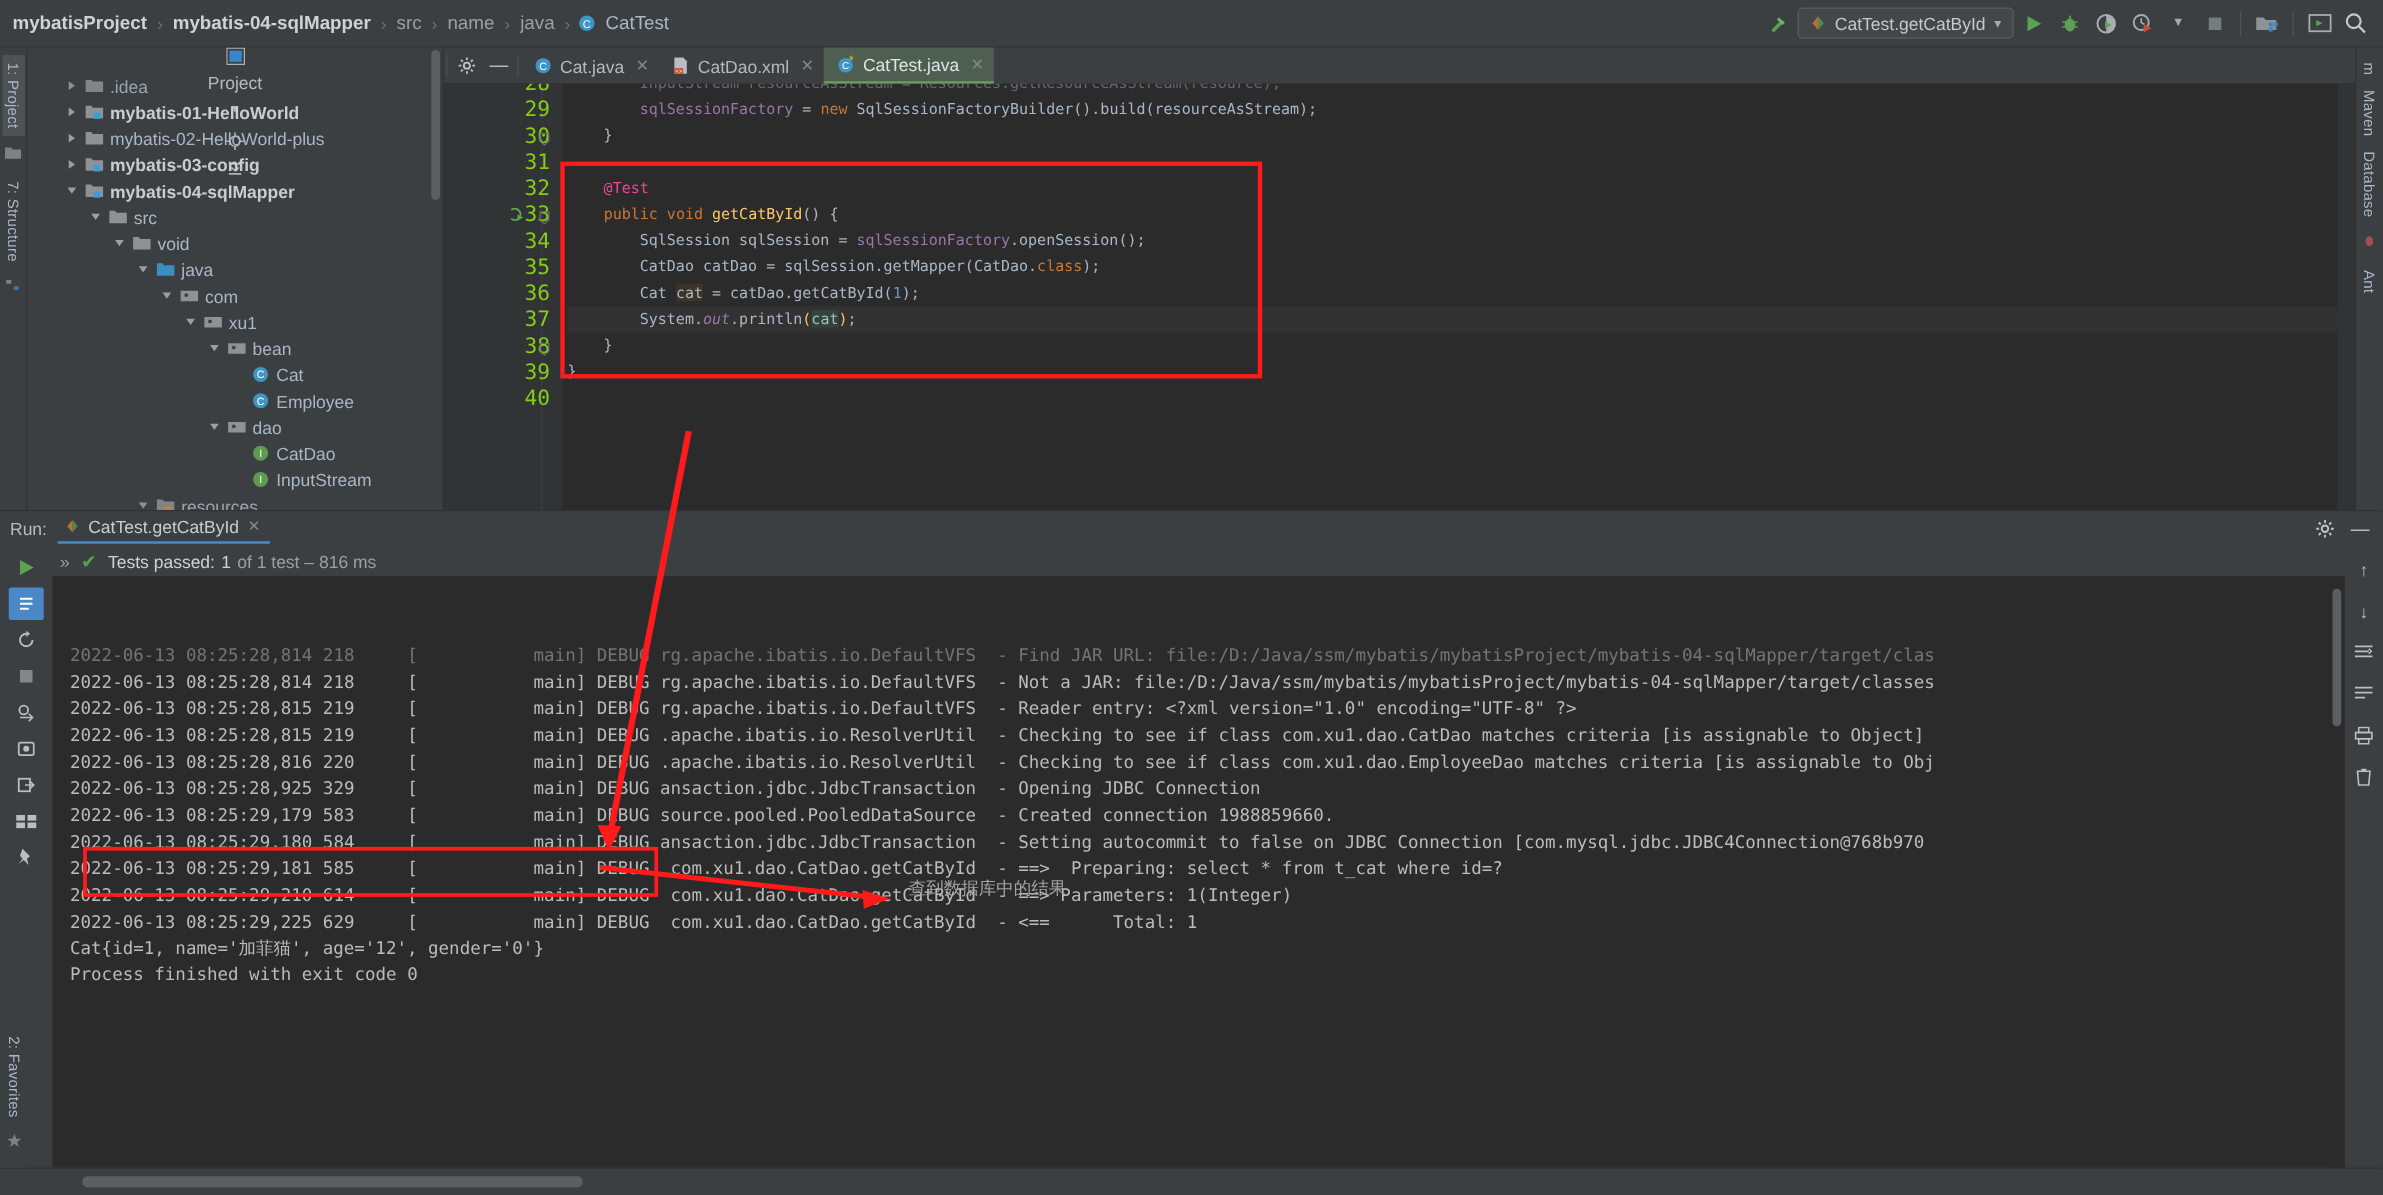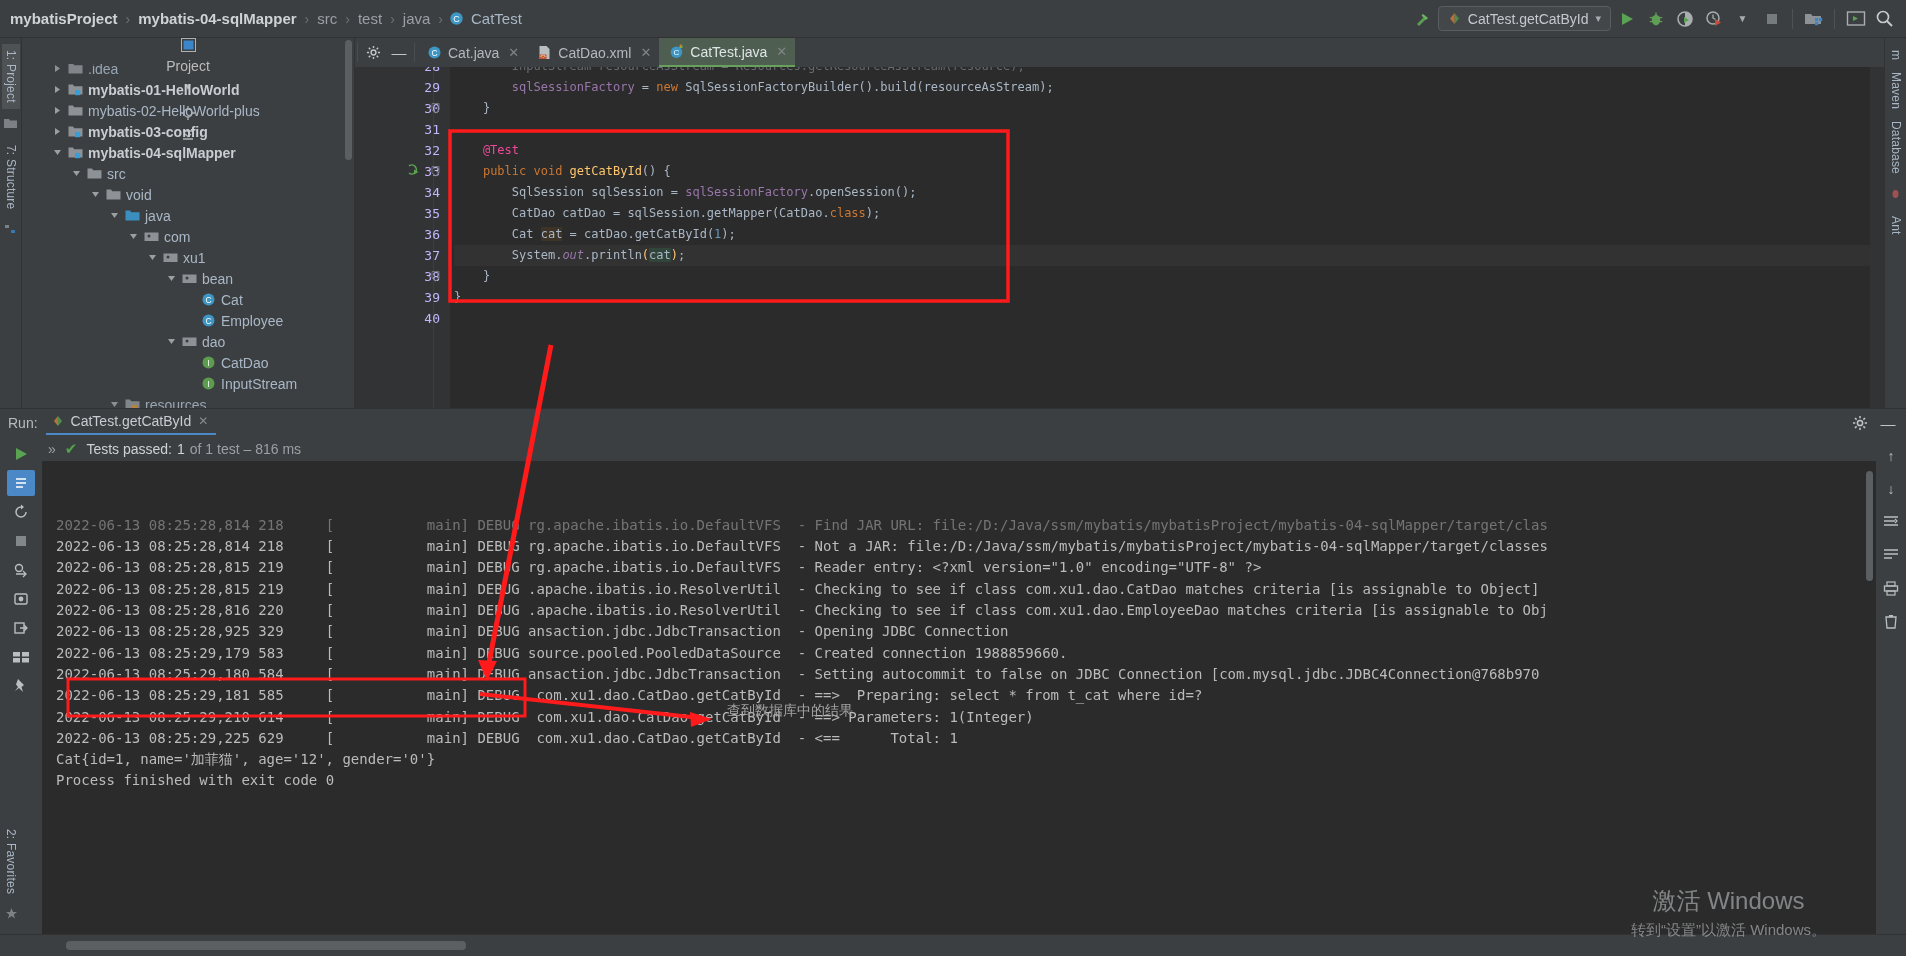--- a/index.html
+++ b/index.html
@@ -65,21 +65,21 @@
   .editorwrap { flex: 1; display: flex; flex-direction: column; background: #2b2b2b; min-width: 0; position: relative; }
   .tabstrip { height: 29px; background: #3c3f41; display: flex; align-items: stretch; flex: none; }
   .etoolico { width: 26px; display: flex; align-items: center; justify-content: center; }
   .vsep { width: 1px; background: #4a4d4f; margin: 5px 2px; }
   .etab { display: flex; align-items: center; gap: 6px; padding: 0 8px 0 10px; font-size: 14px; color: #b3b9bd; cursor: default; }
   .etab.active { background: #4e5f52; color: #dfe4e6; border-bottom: 2px solid #6aa05e; }
   .etab .x { color: #808587; font-size: 13px; margin-left: 3px; }
 
   .codearea { flex: 1; display: flex; position: relative; overflow: hidden; background: #2b2b2b; }
   .gutter { width: 95px; background: #313335; flex: none; position: relative; font-family: "DejaVu Sans Mono", monospace;
-            font-size: 13px; color: #c4b5fd; }
+            font-size: 17px; color: #84cc16; }
   .gline { height: 21px; display: flex; align-items: center; justify-content: flex-end; padding-right: 10px; }
   .codebody { flex: 1; position: relative; font-family: "DejaVu Sans Mono", monospace; font-size: 12px;
               line-height: 21px; white-space: pre; color: #a9b7c6; padding-left: 4px; }
   .cline { height: 21px; }
   .cline.hl { background: #323232; }
   .k { color: #cc7832; }
   .ann { color: #ec4899; }
   .m { color: #ffc66d; }
   .f { color: #9876aa; }
   .n { color: #6897bb; }
@@ -145,21 +145,21 @@
 <div class="app">
 
   <div class="topbar">
     <div class="breadcrumb" id="breadcrumb">
         <span class="crumb bold">mybatisProject</span>
         <span class="crumb-sep">›</span>
         <span class="crumb bold">mybatis-04-sqlMapper</span>
         <span class="crumb-sep">›</span>
         <span class="crumb dim">src</span>
         <span class="crumb-sep">›</span>
-        <span class="crumb dim">test</span>
+        <span class="crumb dim">name</span>
         <span class="crumb-sep">›</span>
         <span class="crumb dim">java</span>
         <span class="crumb-sep">›</span>
         <span style="display: inline-flex; margin-right: 5px;">
           <svg width="15" height="15" viewBox="0 0 15 15">
             <circle cx="7.5" cy="7.5" r="6.2" fill="#3e96c4"></circle>
             <text x="7.5" y="11" font-size="9" fill="#fff" text-anchor="middle" font-family="sans-serif">C</text>
           </svg>
         </span>
         <span class="crumb">CatTest</span>
@@ -776,18 +776,14 @@
 
     <line x1="551" y1="345" x2="487" y2="673" stroke="#ff1b1b" stroke-width="5"></line>
     <polygon points="487,681 478,660 497,661" fill="#ff1b1b"></polygon>
 
     <line x1="480" y1="694" x2="700" y2="718" stroke="#ff1b1b" stroke-width="4"></line>
     <polygon points="712,719 690,712 691,727" fill="#ff1b1b"></polygon>
   </svg>
 
   <div class="anno redtext" style="left:727px;top:702px;">查到数据库中的结果</div>
 
-  <div class="watermark">
-    <div class="wm1">激活 Windows</div>
-    <div class="wm2">转到“设置”以激活 Windows。</div>
-  </div>
 
 </div>
 
 </body></html>

